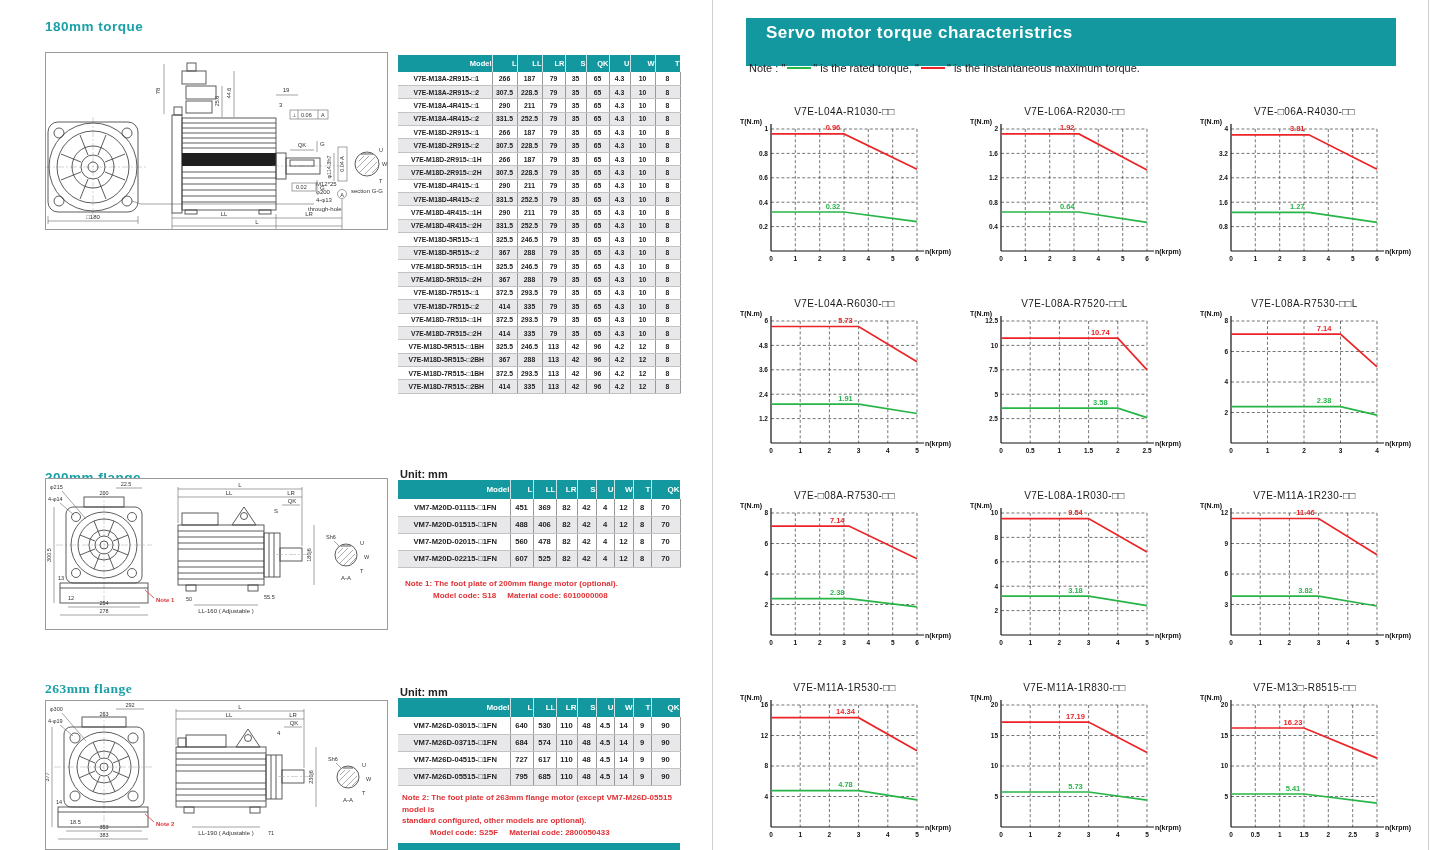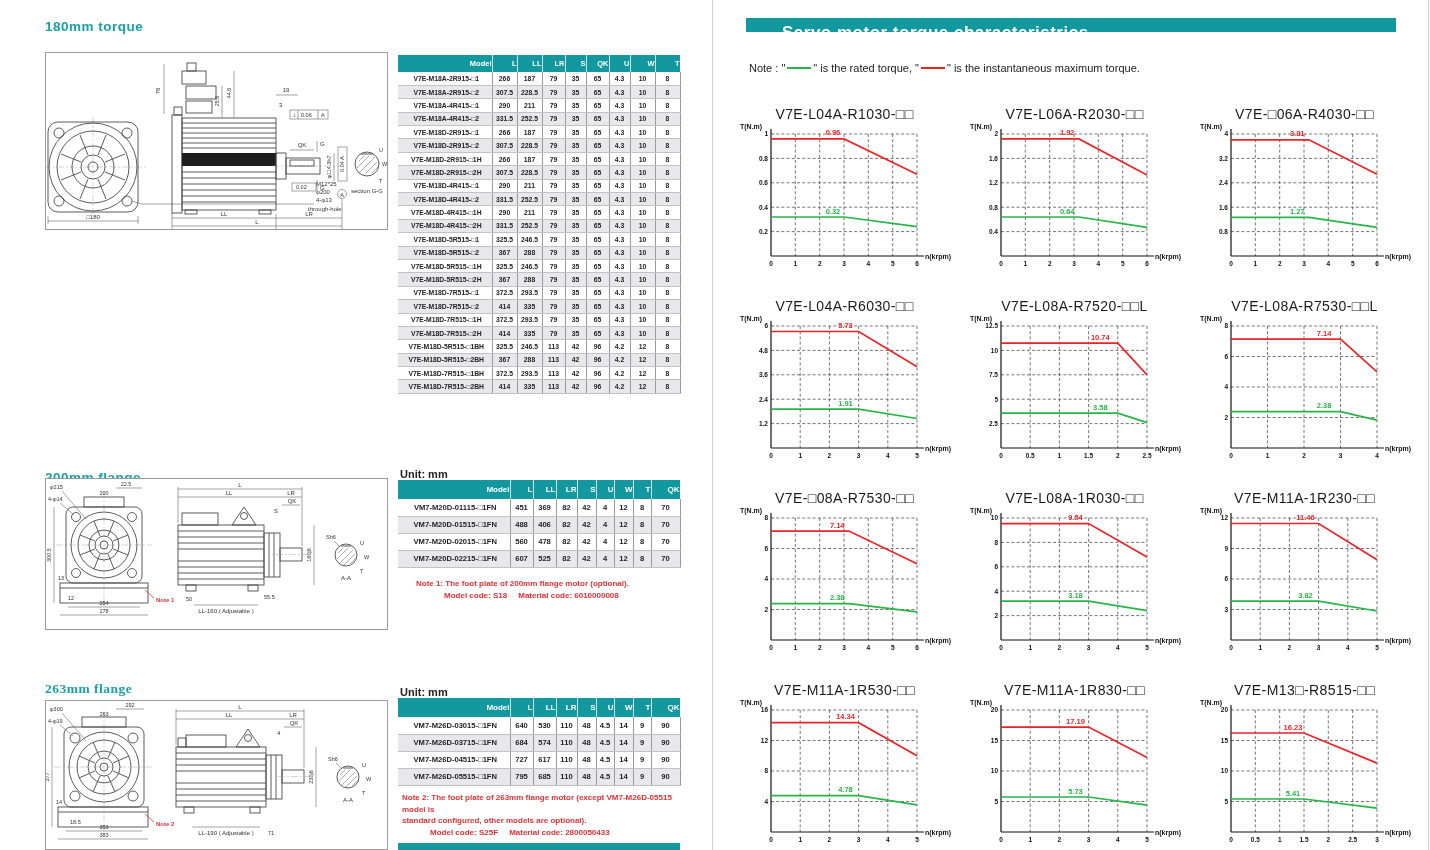--- a/index.html
+++ b/index.html
@@ -33,29 +33,29 @@
   table.t180 td { font-size:6.8px; height:13.4px; }
   table.small th { font-size:8px; height:19px; }
   table.small td { font-size:7.6px; height:17px; }
   .note-red { color:#e03236; font-size:8px; font-weight:bold; line-height:11.5px; }
   .note-red .indent { padding-left:28px; }
   .teal-strip { background:#12989e; }
 
   
   .right-page { position:absolute; left:712px; top:0; width:717px; height:850px;
     border-left:1px solid #cfcfcf; border-right:1px solid #cfcfcf; background:#fff; }
-  .title-bar { position:absolute; left:33px; top:18px; width:650px; height:14px;
+  .title-bar { position:absolute; left:33px; top:18px; width:650px; height:48px;
     background:#12989e; color:#fff; font-size:17px; font-weight:bold;
-    line-height:30px; padding-left:36px; letter-spacing:.5px; }
+    line-height:30px; padding-left:20px; letter-spacing:.5px; }
   .legend-note { position:absolute; left:36px; top:62px; font-size:11px; color:#222; }
   .swatch { display:inline-block; width:24px; border-top:2px solid; margin:0 2px 3px 2px; vertical-align:middle; }
   .charts-grid { position:absolute; left:24px; top:100px; display:grid;
     grid-template-columns:215px 215px 215px; grid-auto-rows:192px; column-gap:15px; }
   .chart-cell { width:215px; }
-  .chart-title { text-align:center; font-size:14px; color:#1a1a1a; letter-spacing:.4px; margin:6px 0 0 0; }
+  .chart-title { text-align:center; font-size:10px; color:#1a1a1a; letter-spacing:.4px; margin:6px 0 0 0; }
   .grid { stroke:#3a3a3a; stroke-width:.7; stroke-dasharray:3 2.2; }
   .axis { stroke:#111; stroke-width:1.2; }
   .tick { font-size:6.5px; font-weight:bold; fill:#111; }
   .axlab { font-size:7px; font-weight:bold; fill:#111; }
   .vlab { font-size:7.5px; font-weight:bold; }
 </style>
 </head>
 <body>
 
 <div class="abs flange-heading" style="left:45px; top:19px;">180mm  torque</div>
@@ -637,21 +637,21 @@
         <td class="num">82</td>
         <td class="num">42</td>
         <td class="num">4</td>
         <td class="num">12</td>
         <td class="num">8</td>
         <td class="num">70</td>
       </tr>
     </tbody>
   </table>
 
-<div class="abs note-red" style="left:416px; top:578px; width:290px;">
+<div class="abs note-red" style="left:405px; top:578px; width:290px;">
   <div>Note 1: The foot plate of 200mm flange motor (optional).</div>
   <div class="indent">
     <span>Model code: S18</span>&nbsp;&nbsp;&nbsp;&nbsp;
     <span>Material code: 6010000008</span>
   </div>
 </div>
 
 <div class="abs flange-heading" style="left:45px; top:681px;font-family:Liberation Serif, serif;">263mm flange</div>
 <div class="abs unit-label" style="left:400px; top:686px;">Unit: mm</div>
 

